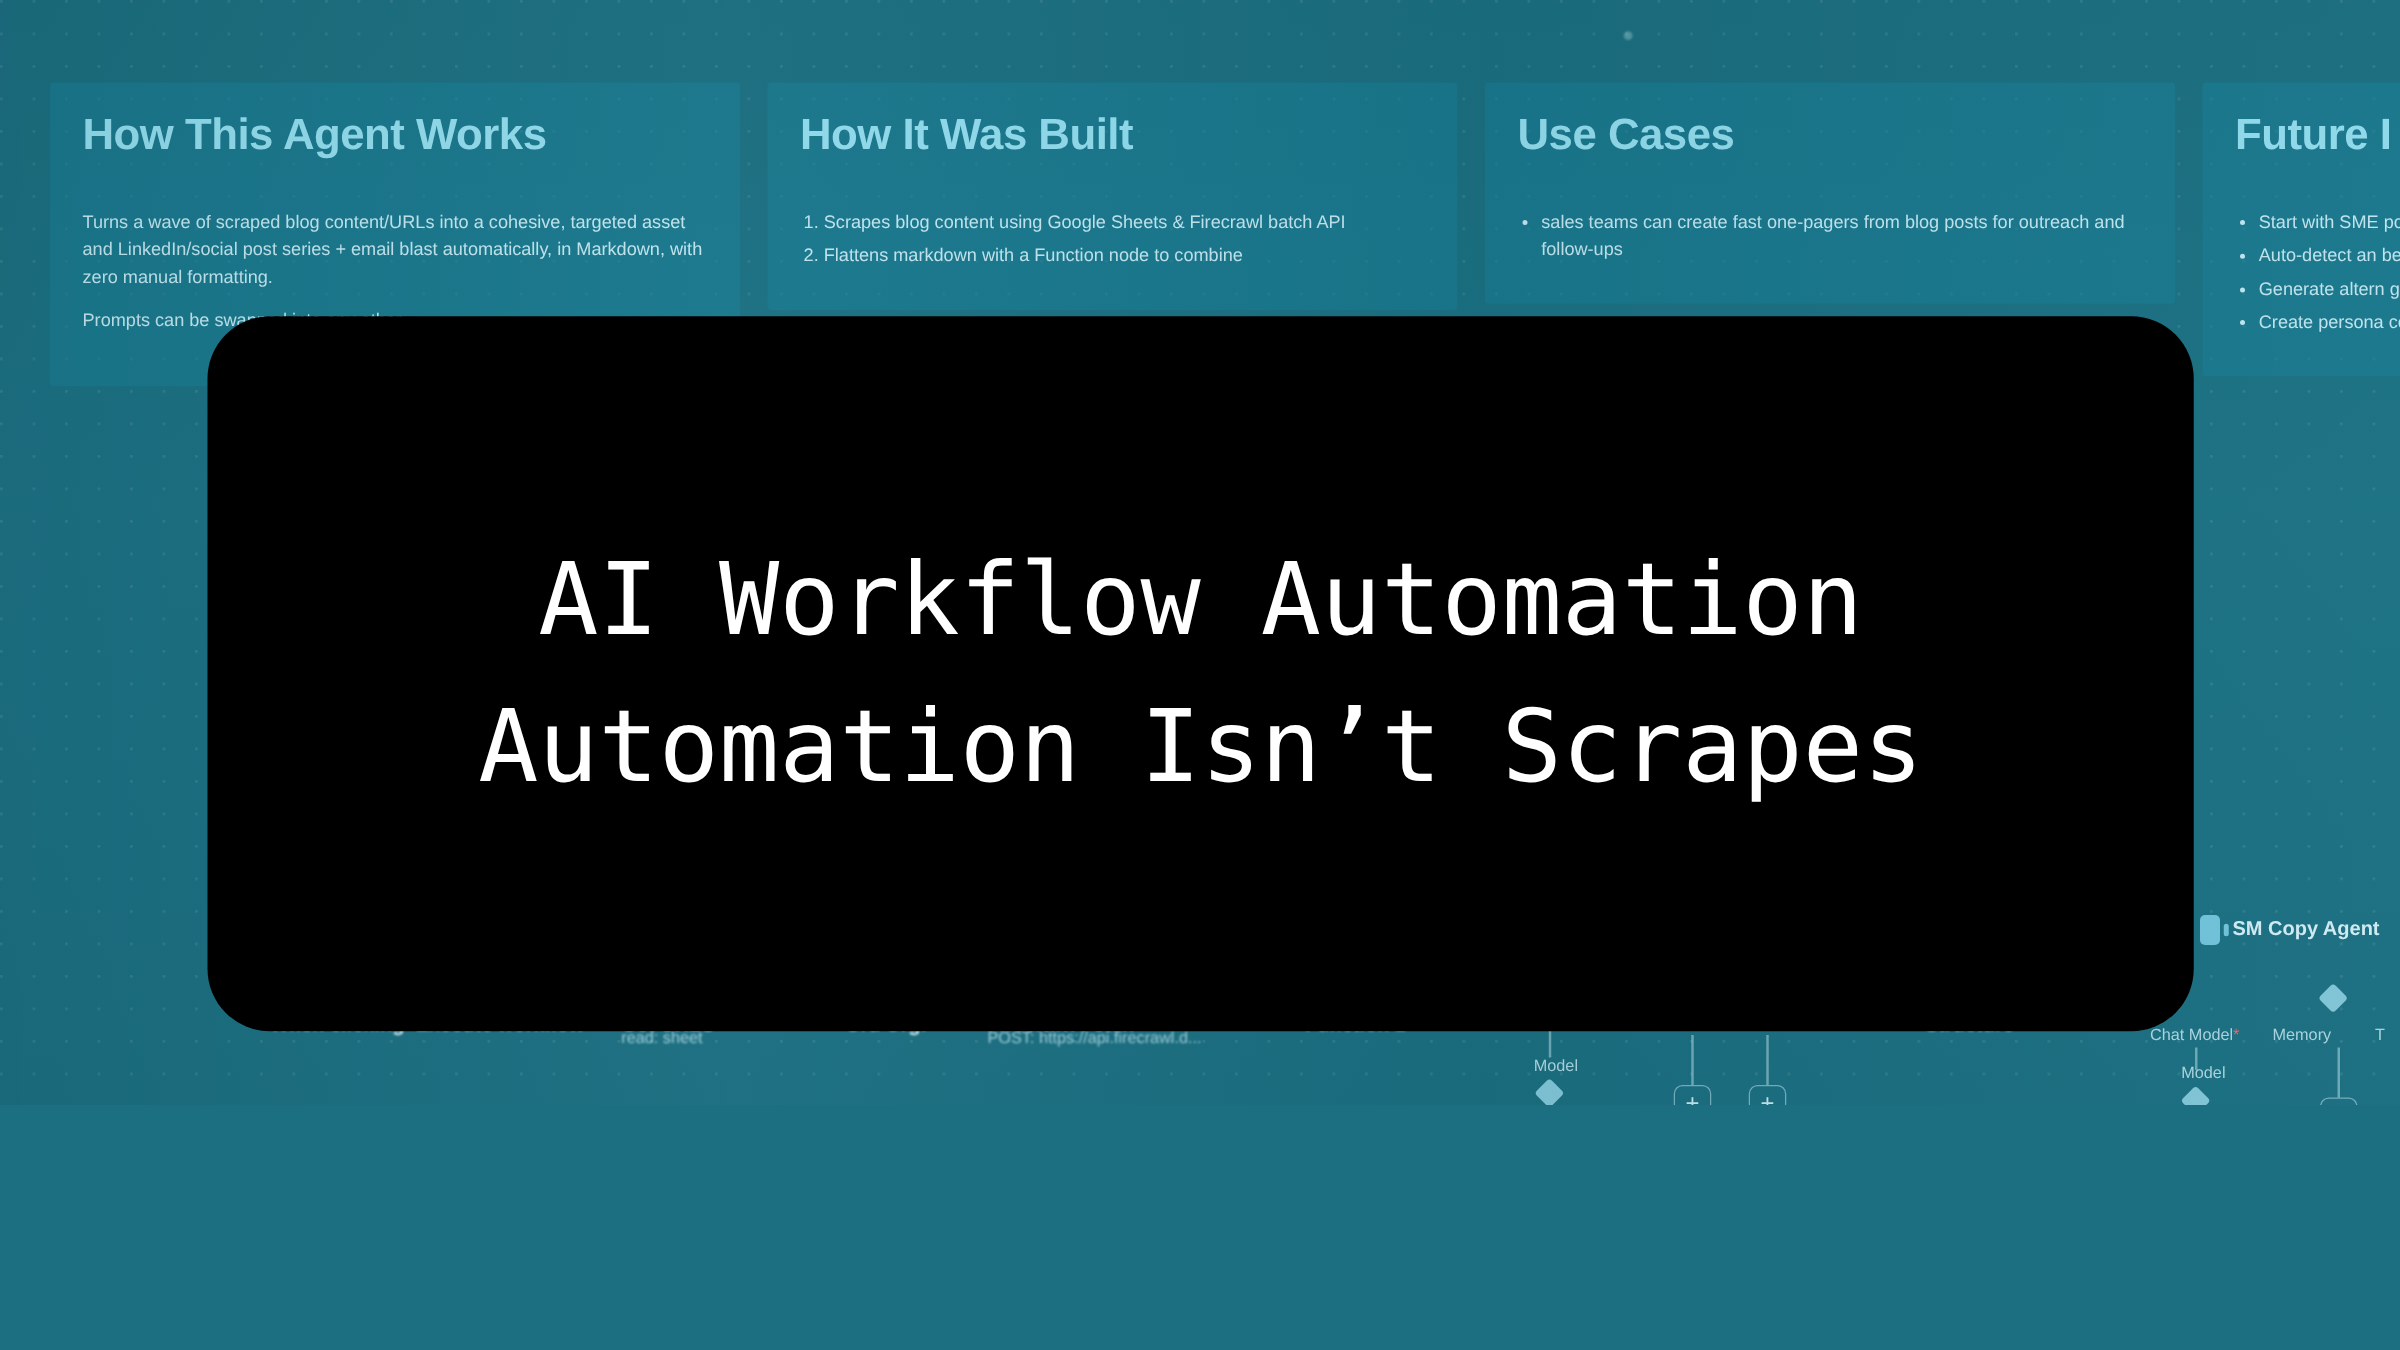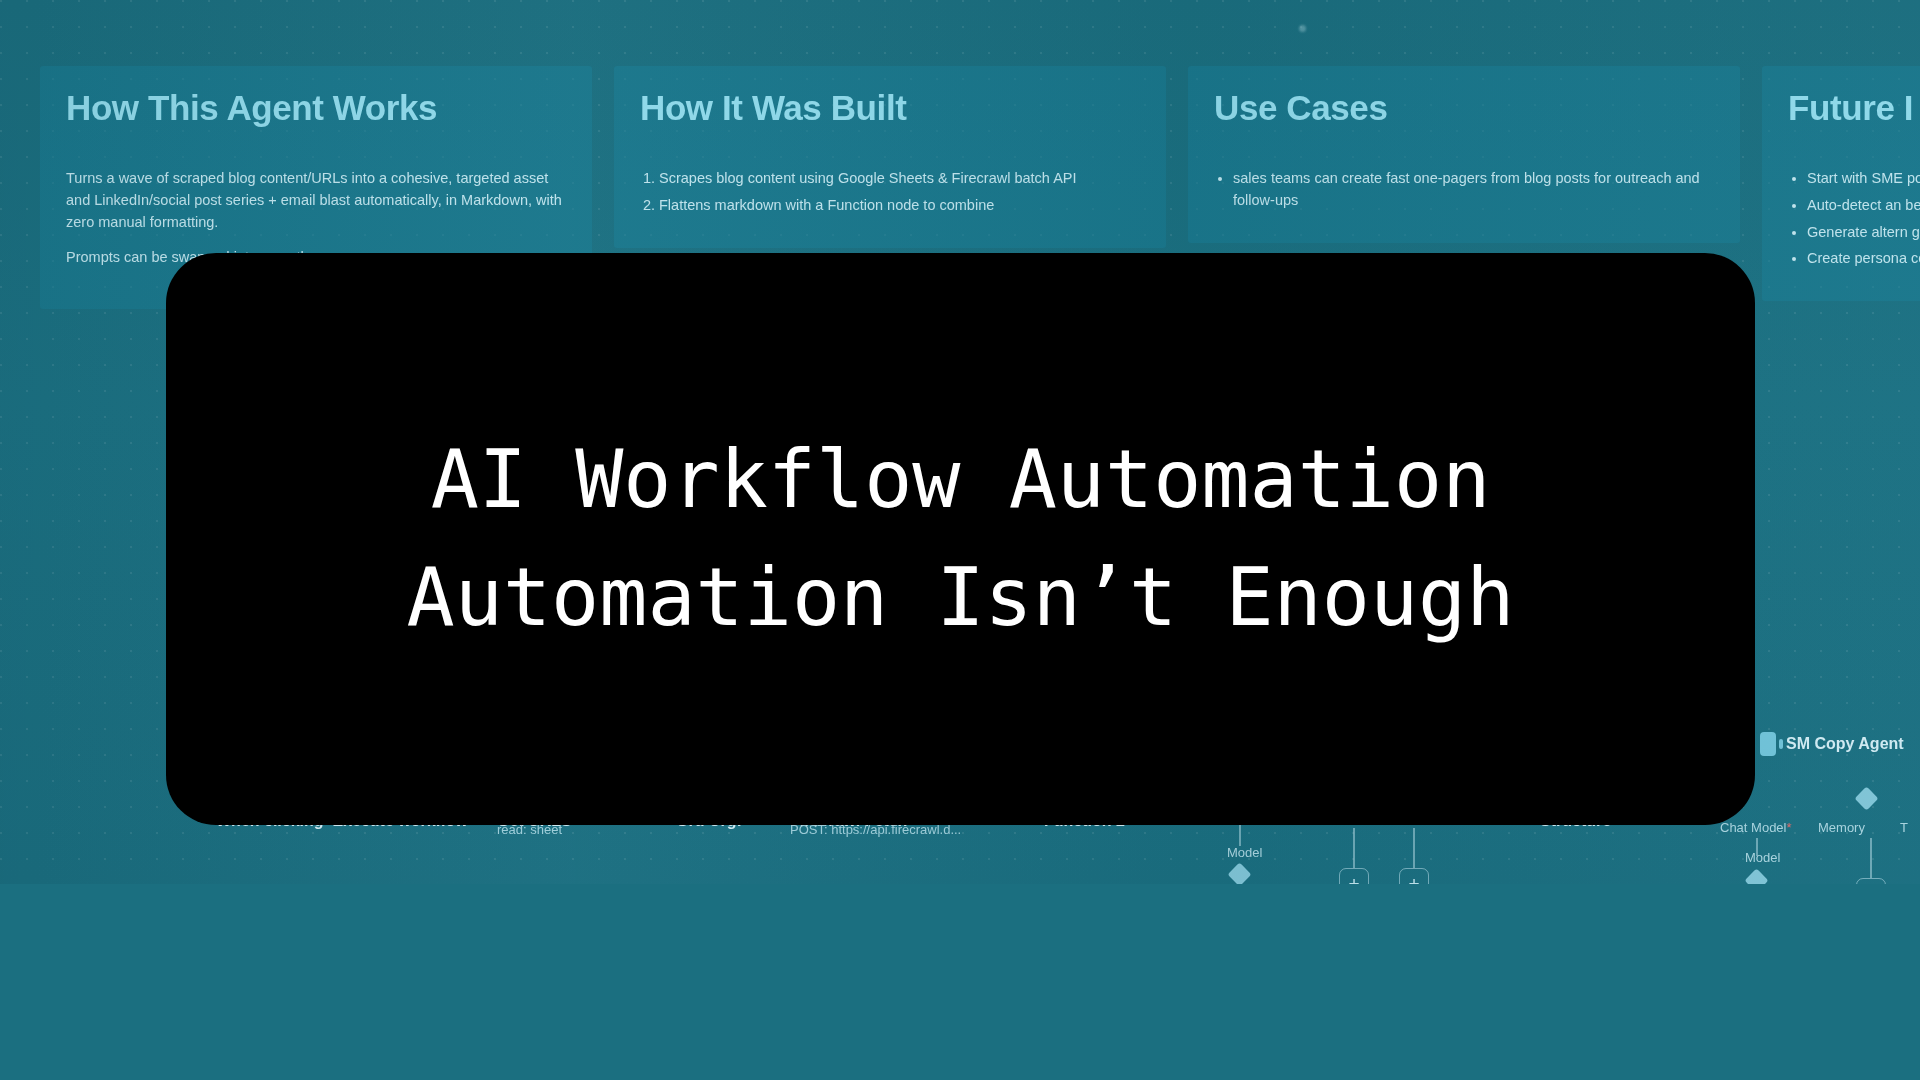--- a/index.html
+++ b/index.html
@@ -251,16 +251,16 @@
   <div class="node-label" style="left:1680px; top:988px;">SM Copywriter</div>
 
   <div class="port-tag" style="left:1818px; top:820px;">Memory</div>
   <div class="diamond" style="left:1858px; top:790px;"></div>
   <div class="port-tag" style="left:1900px; top:820px;">T</div>
   <div class="vline" style="left:1870px; top:838px; height:40px;"></div>
   <div class="plus-box" style="left:1856px; top:878px;">+</div>
 
   <div id="overlay">
     <div class="ov-line">AI Workflow Automation</div>
-    <div class="ov-line">Automation Isn’t Enough</div>
+    <div class="ov-line">Automation Isn’t Scrapes</div>
   </div>
 
 </div>
 
 </body></html>

